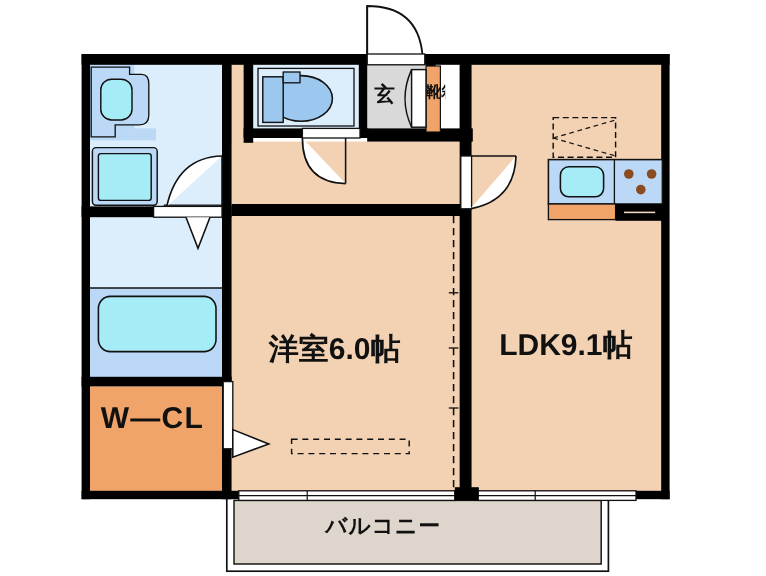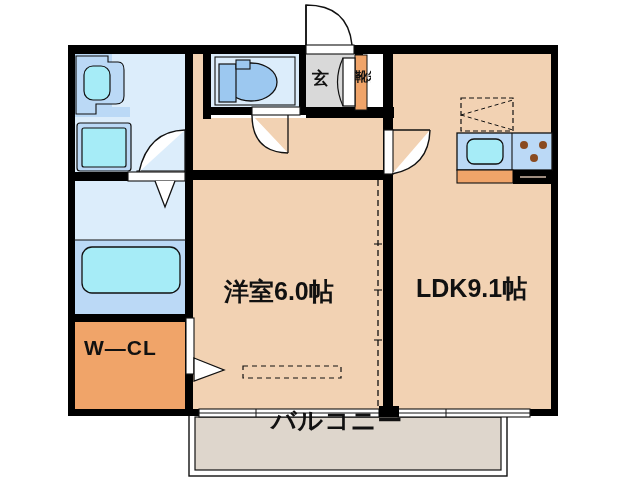--- a/index.html
+++ b/index.html
@@ -8,22 +8,22 @@
     font-family:"Liberation Sans","DejaVu Sans",sans-serif;
   }
   #plan{position:absolute;left:0;top:0;width:638px;height:480px;}
   .lbl{
     position:absolute;color:#111111;font-weight:700;
     white-space:nowrap;line-height:1;
     font-family:"Liberation Sans","DejaVu Sans",sans-serif;
   }
   .lbl-ldk{left:416px;top:244px;font-size:25px;letter-spacing:0px;margin-top:32px;}
   .lbl-room{left:224px;top:279px;font-size:25px;letter-spacing:0px;}
-  .lbl-wcl{left:84px;top:337px;font-size:21px;letter-spacing:1px;}
-  .lbl-balcony{left:271px;top:408px;font-size:25px;letter-spacing:1px;}
+  .lbl-wcl{left:84px;top:337px;font-size:25px;letter-spacing:1px;}
+  .lbl-balcony{left:271px;top:429px;font-size:18px;letter-spacing:1px;}
   .lbl-genkan{left:312px;top:70px;font-size:17px;}
   .lbl-shoe{left:355px;top:70px;font-size:13px;overflow:hidden;
             width:16px;height:18px;display:block;}
 </style>
 </head>
 <body>
 
 <svg id="plan" viewBox="0 0 638 480" xmlns="http://www.w3.org/2000/svg">
 
   <rect x="0" y="0" width="638" height="480" fill="#ffffff"></rect>

